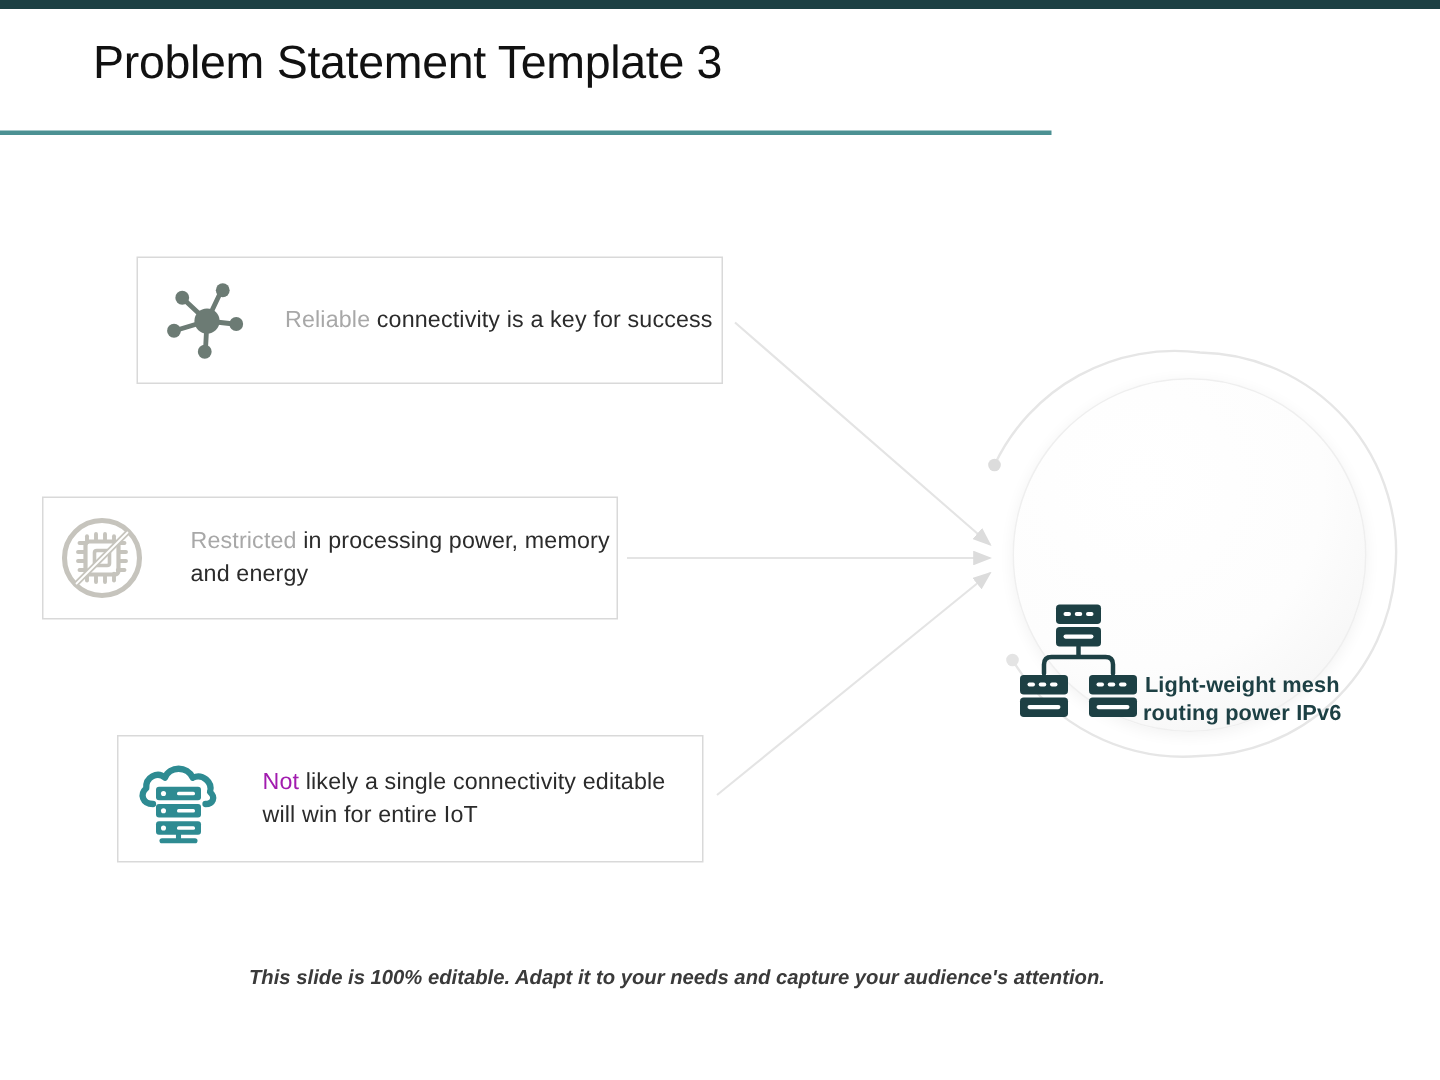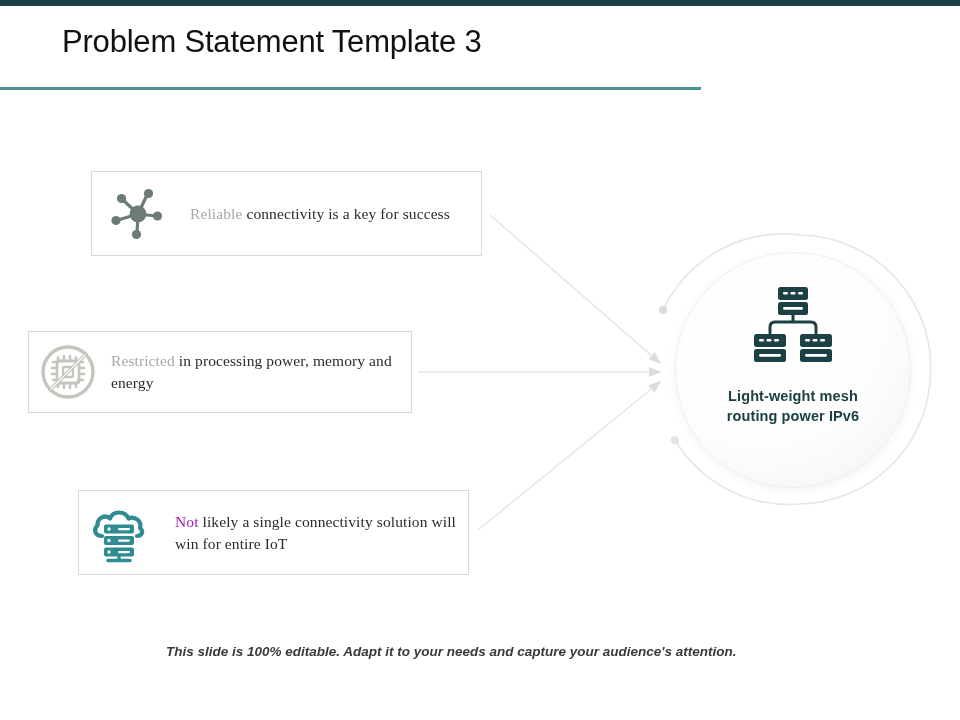--- a/index.html
+++ b/index.html
@@ -47,21 +47,20 @@
   }
 
   
   .stmt-box {
     position: absolute;
     box-sizing: border-box;
     border: 1px solid #d9d9d9;
     background: #ffffff;
     display: flex;
     align-items: center;
-    font-family: Liberation Serif, serif;
   }
   .stmt-box .icon-slot {
     flex: 0 0 auto;
     display: flex;
     align-items: center;
     justify-content: center;
   }
   .stmt-box .stmt-text {
     font-size: 15.5px;
     line-height: 1.42;
@@ -77,21 +76,21 @@
 
   #box-1 { left: 91px;  top: 171px; width: 391px; height: 85px; }
   #box-2 { left: 28px;  top: 331px; width: 384px; height: 82px; }
   #box-3 { left: 78px;  top: 490px; width: 391px; height: 85px; }
 
   #box-1 .icon-slot { width: 92px; height: 85px; }
   #box-2 .icon-slot { width: 78px; height: 82px; }
   #box-3 .icon-slot { width: 80px; height: 85px; }
 
   #box-1 .stmt-text { margin-left: 6px; }
-  #box-2 .stmt-text { margin-left: 4px; }
+  #box-2 .stmt-text { margin-left: 20px; }
   #box-3 .stmt-text { margin-left: 16px; }
 
   
   .focus-wrap {
     position: absolute;
     left: 650px;
     top: 232px;
     width: 290px;
     height: 276px;
   }
@@ -103,22 +102,21 @@
     position: absolute;
     left: 25px;
     top: 20px;
     width: 236px;
     height: 236px;
     border-radius: 50%;
     background: radial-gradient(circle at 36% 30%, #ffffff 0%, #fdfdfd 55%, #f2f2f2 100%);
     border: 1px solid #efefef;
     box-shadow: 0 2px 10px rgba(0,0,0,0.055);
     display: flex;
-    flex-direction: column;
-    align-items: center;
+    align-items: flex-end;
     justify-content: flex-start;
     padding-top: 32px;
     box-sizing: border-box;
   }
   .focus-label {
     margin-top: 16px;
     text-align: center;
     font-size: 14.5px;
     font-weight: bold;
     line-height: 1.35;
@@ -245,21 +243,21 @@
         <circle cx="21" cy="50" r="1.7"></circle>
           <rect x="30" y="48.9" width="12" height="2.3" rx="1.1"></rect>
       </g>
       <g stroke="#2e8b92" stroke-width="3.4" stroke-linecap="round">
         <line x1="31" y1="54" x2="31" y2="58"></line>
         <line x1="20" y1="58.5" x2="42" y2="58.5"></line>
       </g>
     </svg>
   </div>
   <div class="stmt-text">
-    <span class="lead-teal">Not</span><span> likely a single connectivity solution will win for entire IoT</span>
+    <span class="lead-teal">Not</span><span> likely a single connectivity editable will win for entire IoT</span>
   </div>
 </div>
 
 <div class="focus-wrap">
   <svg class="focus-ring-svg" width="290" height="276" viewBox="0 0 290 276">
     <path d="M13,78 A133,133 0 0 1 150,3 A133,133 0 0 1 280,150 A133,133 0 0 1 150,272 A133,133 0 0 1 25,208" fill="none" stroke="#e6e6e6" stroke-width="1.6" stroke-linecap="round"></path>
     <circle cx="13" cy="78" r="4.2" fill="#dcdcdc"></circle>
     <circle cx="25" cy="208" r="4.2" fill="#e4e4e4"></circle>
   </svg>
 

